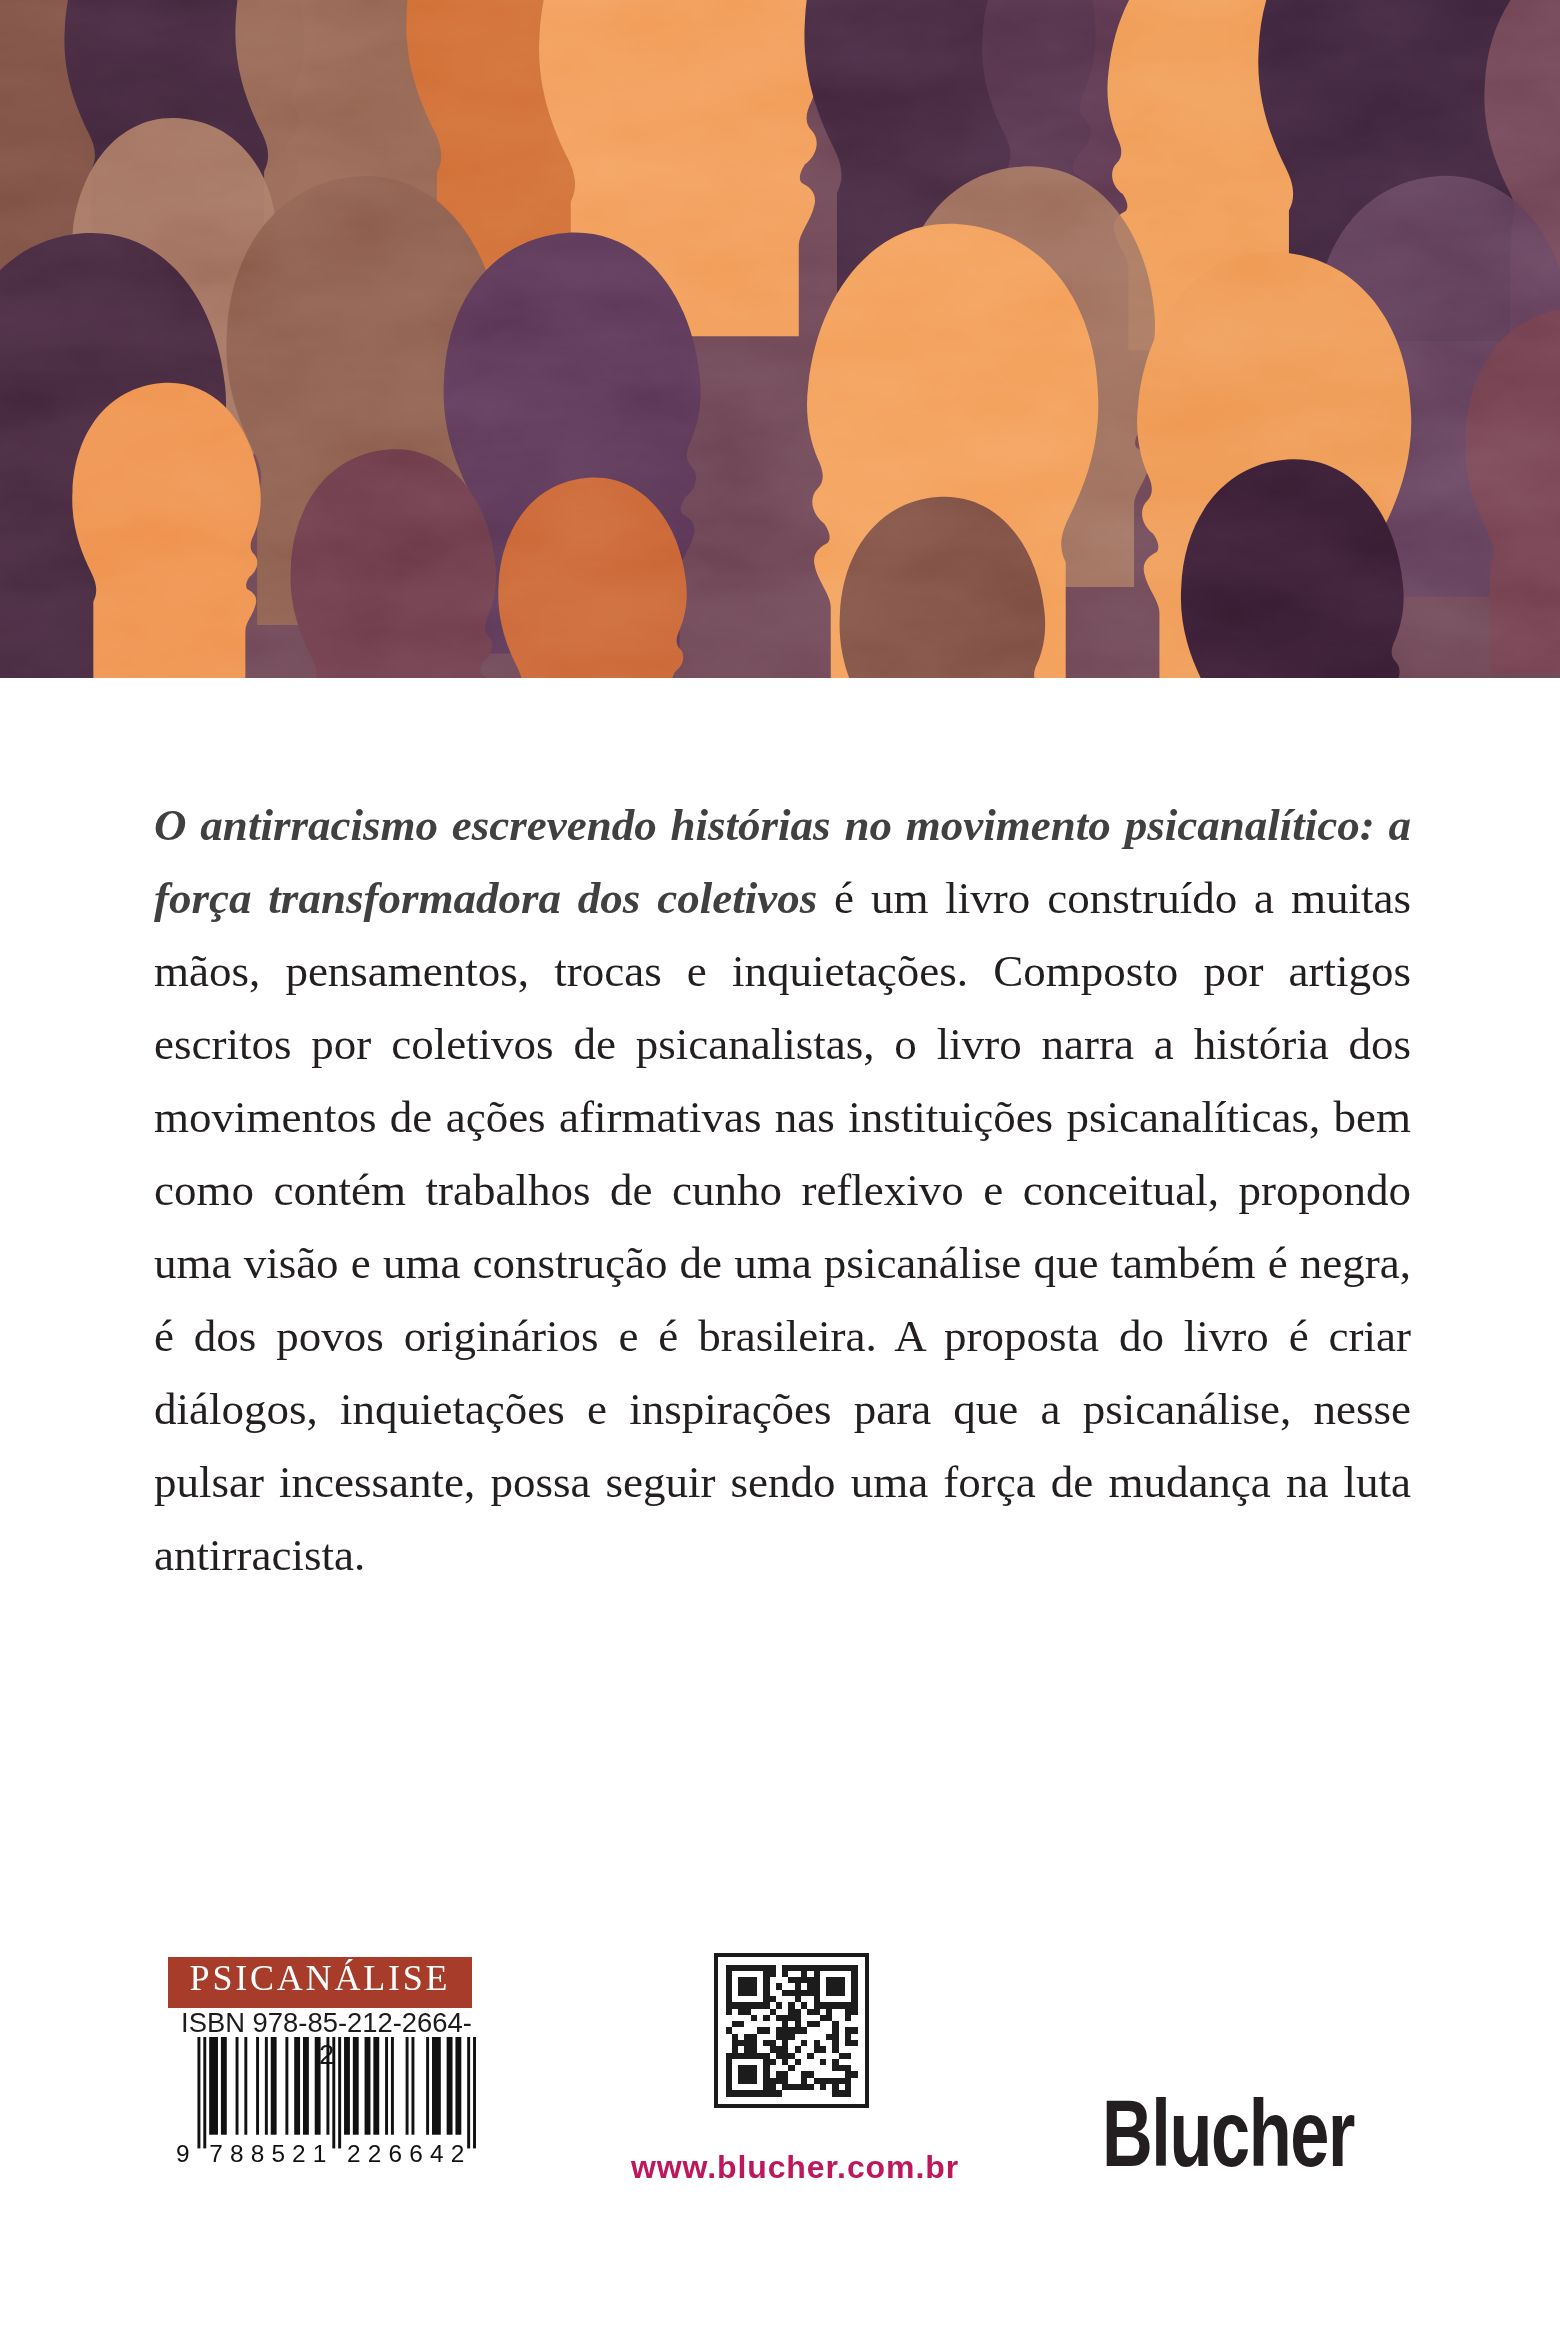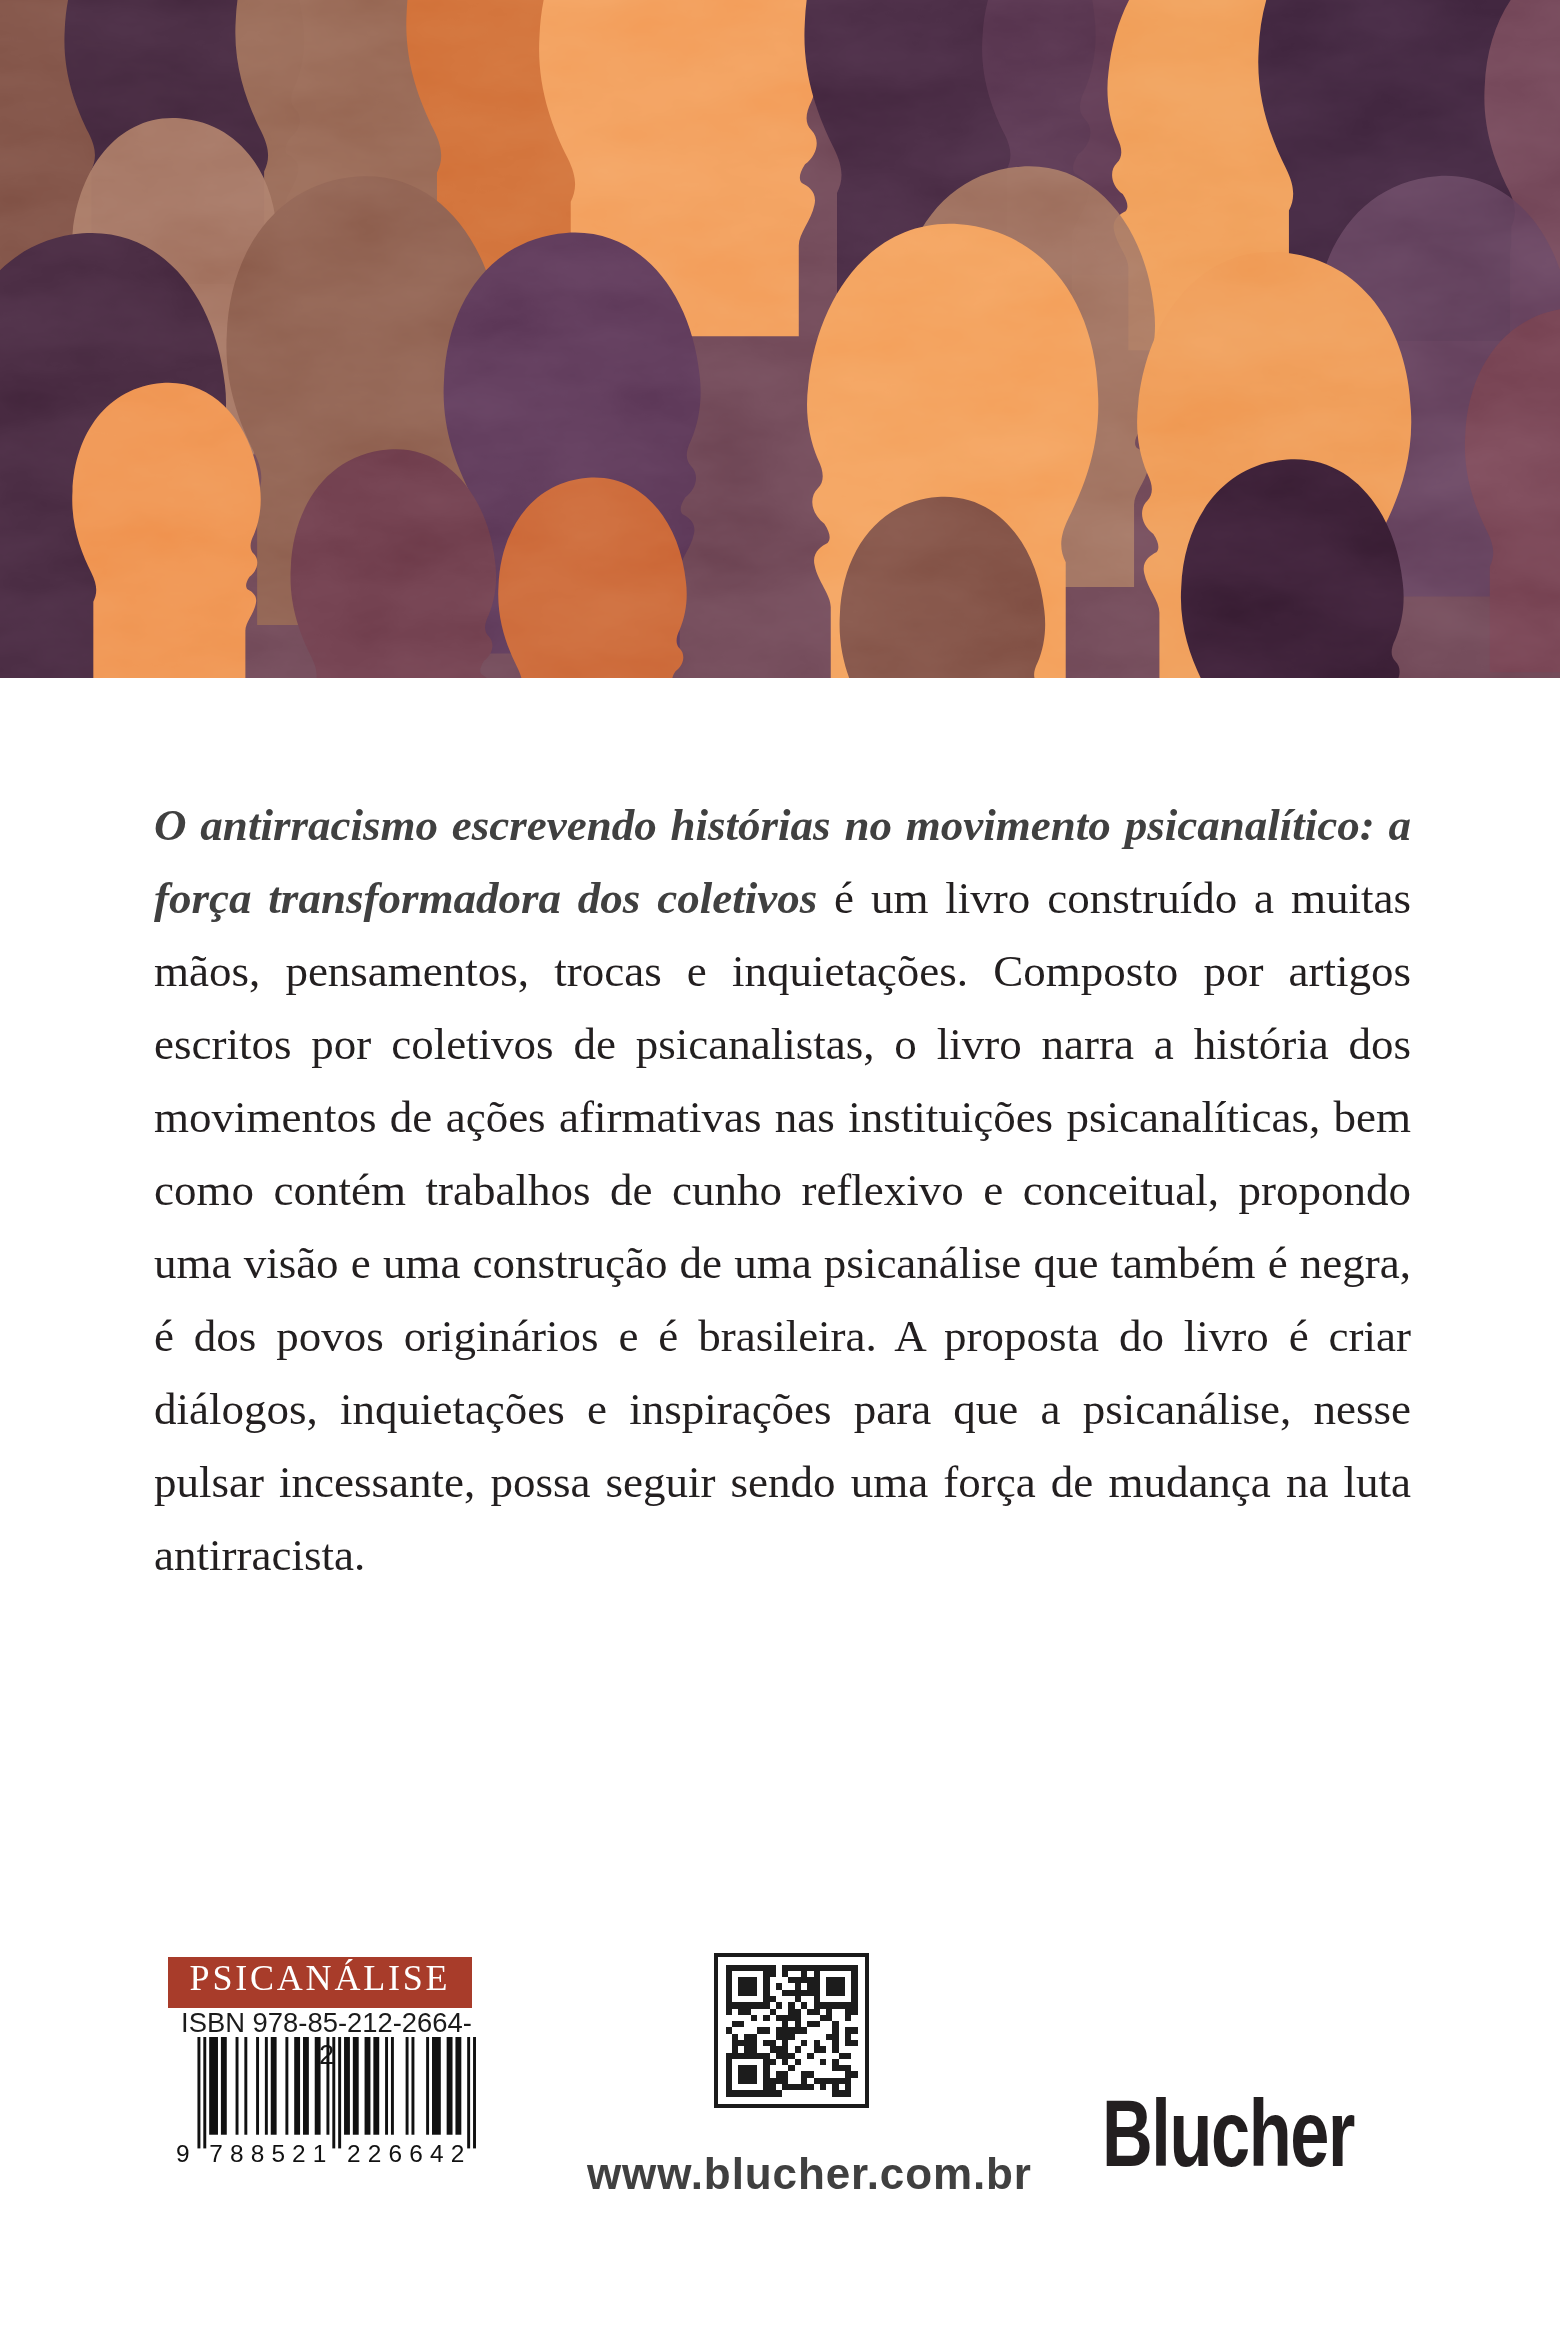--- a/index.html
+++ b/index.html
@@ -25,22 +25,22 @@
   .barcode text{font-family:"Liberation Sans",sans-serif;font-size:25px;fill:#111111;}
 
   .qr{position:absolute;left:714px;top:1953px;border:4.7px solid #1a1a1a;background:#ffffff;
       padding:7.6px;width:132px;height:132px;}
   .qr-modules{display:grid;grid-template-columns:repeat(21,1fr);grid-template-rows:repeat(21,1fr);
               width:132px;height:132px;}
   .qr-modules div{background:transparent;}
   .qr-modules div.on{background:#1c1c1c;}
 
   .site-url{position:absolute;left:587px;top:2149px;width:416px;text-align:center;
-            font-family:"Liberation Sans",sans-serif;font-weight:bold;font-size:44px;
-            letter-spacing:0.9px;color:#404040;}
+            font-family:"Liberation Sans",sans-serif;font-weight:bold;font-size:32px;
+            letter-spacing:0.9px;color:#be185d;}
 
   .publisher-logo{position:absolute;left:1102px;top:2086px;
                   font-family:"Liberation Sans",sans-serif;font-weight:bold;font-size:95px;
                   line-height:1;color:#231f20;letter-spacing:-1.9px;
                   transform:scaleX(0.74);transform-origin:left top;}
 </style>
 </head>
 <body>
 
 <div class="page">

